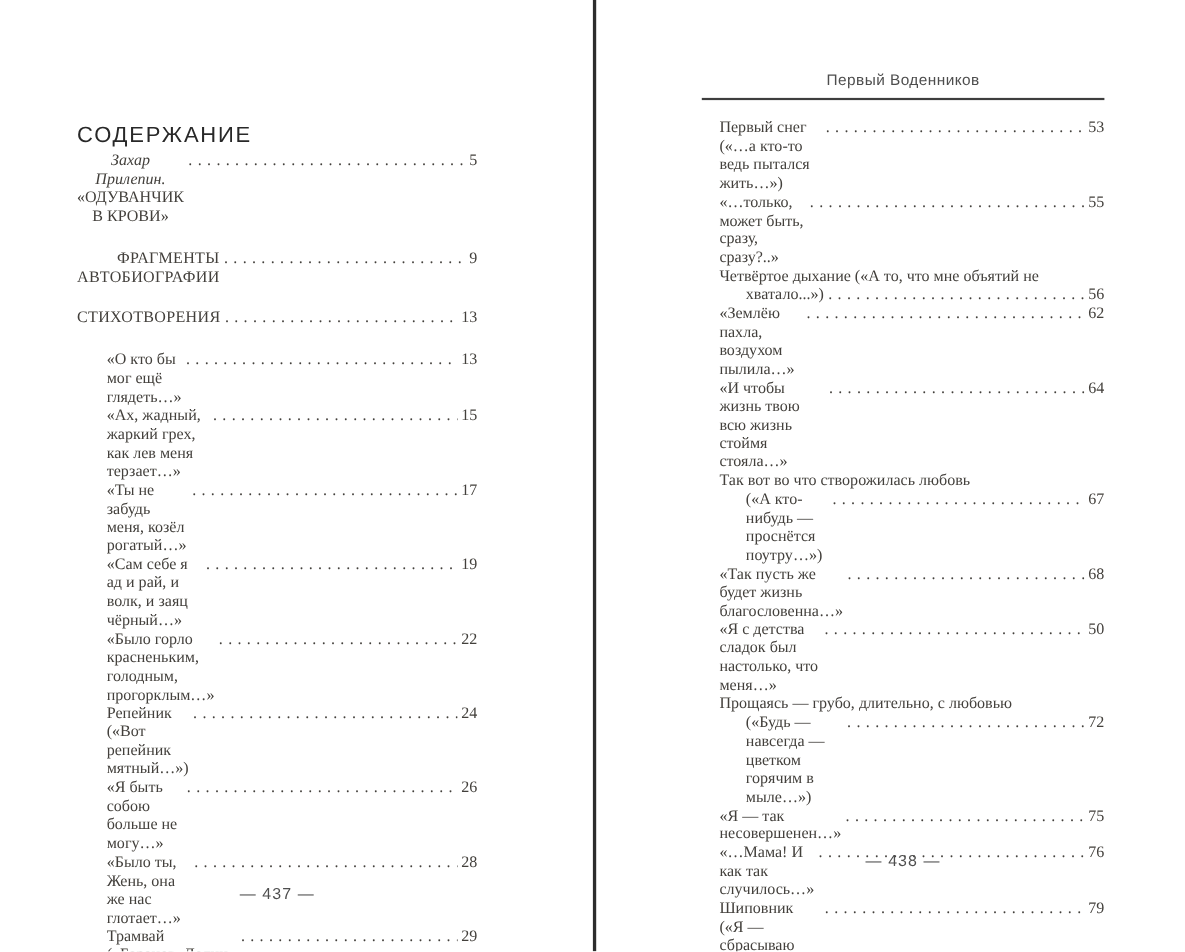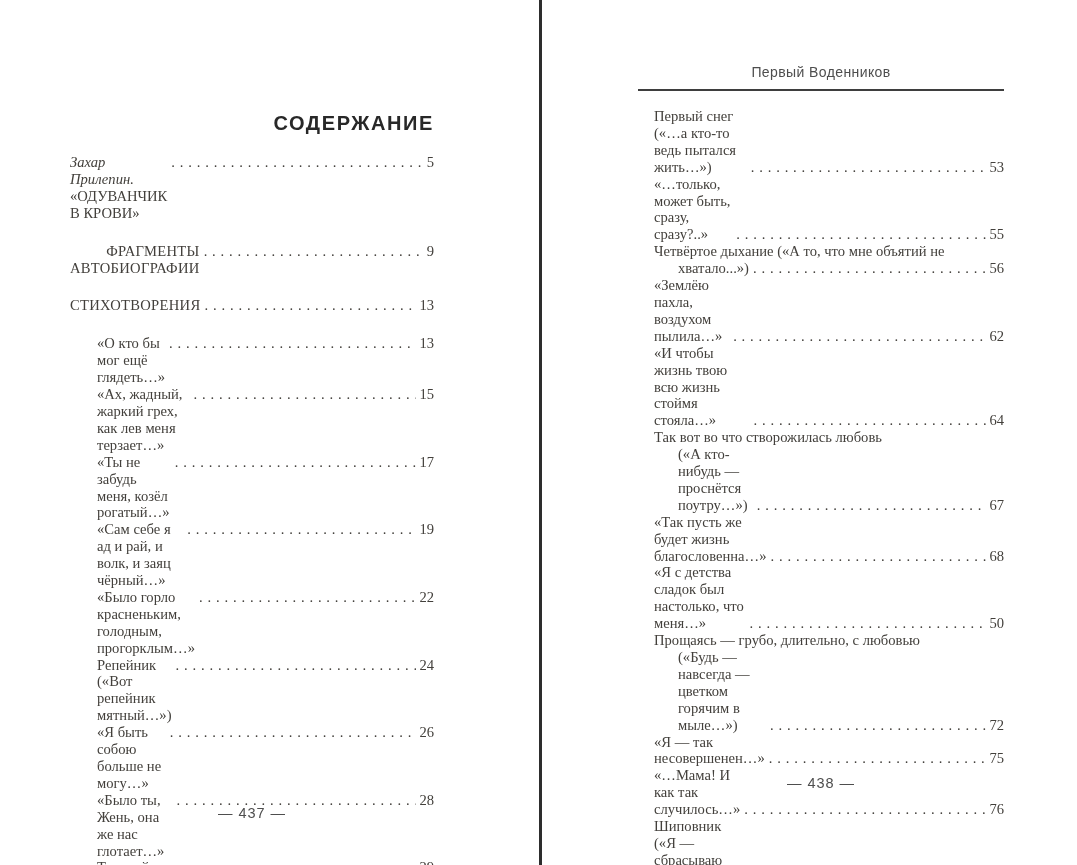--- a/index.html
+++ b/index.html
@@ -8,36 +8,36 @@
     background:var(--bg,#fff);
     font-family:"Liberation Serif","DejaVu Serif",serif;
     color:var(--text,#43403c);
   }
   .gutter{position:absolute;left:539px;top:0;width:3px;height:865px;background:var(--divider,#2d2d2d);}
   .page{position:absolute;}
   .page-left{left:70px;top:112px;width:364px;}
   .page-right{left:638px;top:64px;width:366px;}
   .toc-title{
     font-family:"Liberation Sans","DejaVu Sans",sans-serif;
-    font-weight:700;font-size:20px;letter-spacing:1.6px;
-    text-align:right;color:var(--heading,#282828);margin:0 0 19px 0;
+    font-weight:400;font-size:20px;letter-spacing:1.6px;
+    text-align:left;color:var(--heading,#282828);margin:0 0 3px 0;
   }
   .running-header{
     font-family:"Liberation Sans","DejaVu Sans",sans-serif;
     font-size:14px;color:var(--muted,#4e4e4e);text-align:center;letter-spacing:.4px;
   }
   .header-rule{border:none;border-top:2px solid var(--rule,#3e3e3e);margin:9px 0 0 0;}
   #right-entries{margin-top:17px;}
   .entry{font-size:14.6px;line-height:16.9px;}
   .line{display:flex;align-items:baseline;}
   .entry.item .line{padding-left:27px;}
   .entry.item .line.cont{padding-left:52px;}
-  .page-right .entry.item .line{padding-left:16px;align-items:flex-end;}
+  .page-right .entry.item .line{padding-left:16px;}
   .page-right .entry.item .line.cont{padding-left:40px;}
-  .entry.front{margin-bottom:18px;}
+  .entry.front{margin-bottom:18px;text-align:center;}
   .entry.section{margin:21px 0;}
   .entry.section .txt{letter-spacing:.3px;text-align:right;}
   .it{font-style:italic;}
   .txt{white-space:pre-wrap;}
   .dots{flex:1 1 auto;overflow:hidden;white-space:nowrap;margin:0 3px 0 4px;min-width:10px;}
   .dots::before{content:". . . . . . . . . . . . . . . . . . . . . . . . . . . . . . . . . . . . . . . . . . . . . . . . . . . . . . . . . . . . . . . . . . . . . . . . . . . . . . . . . . . . . . . . . . . .";letter-spacing:.6px;}
   .pg{flex:0 0 auto;}
   .folio{
     position:absolute;width:364px;text-align:center;
     font-family:"Liberation Sans","DejaVu Sans",sans-serif;

